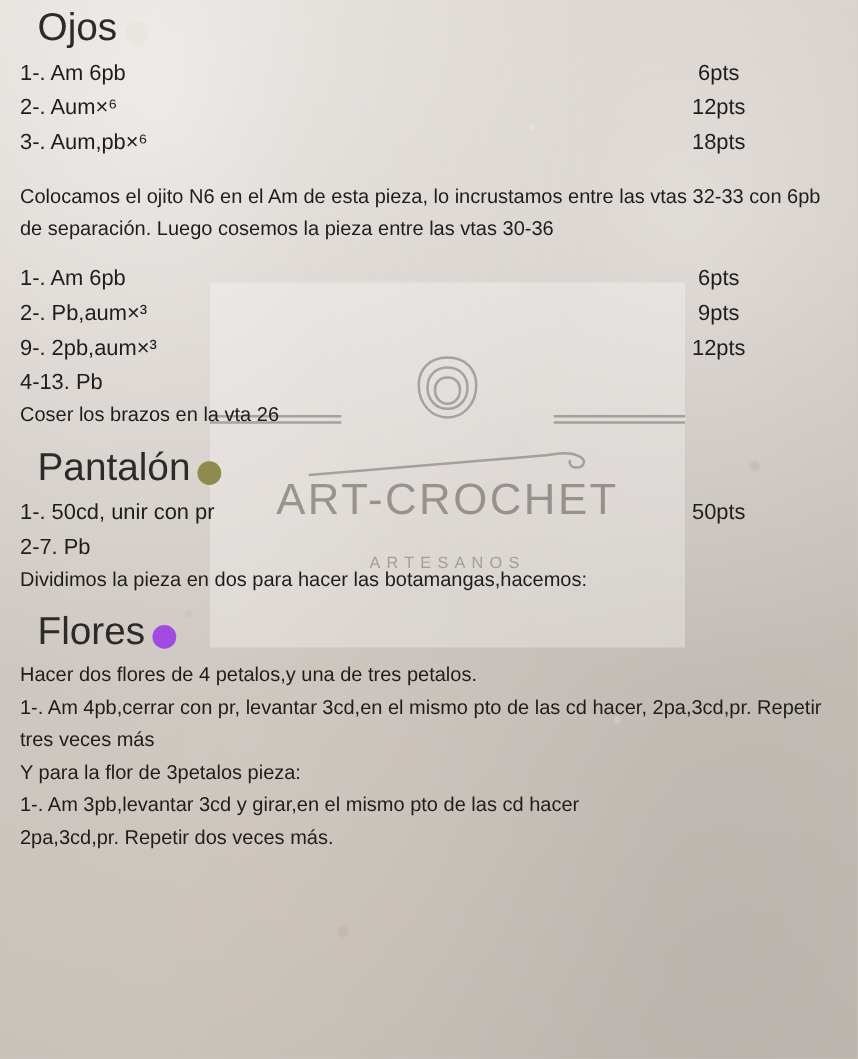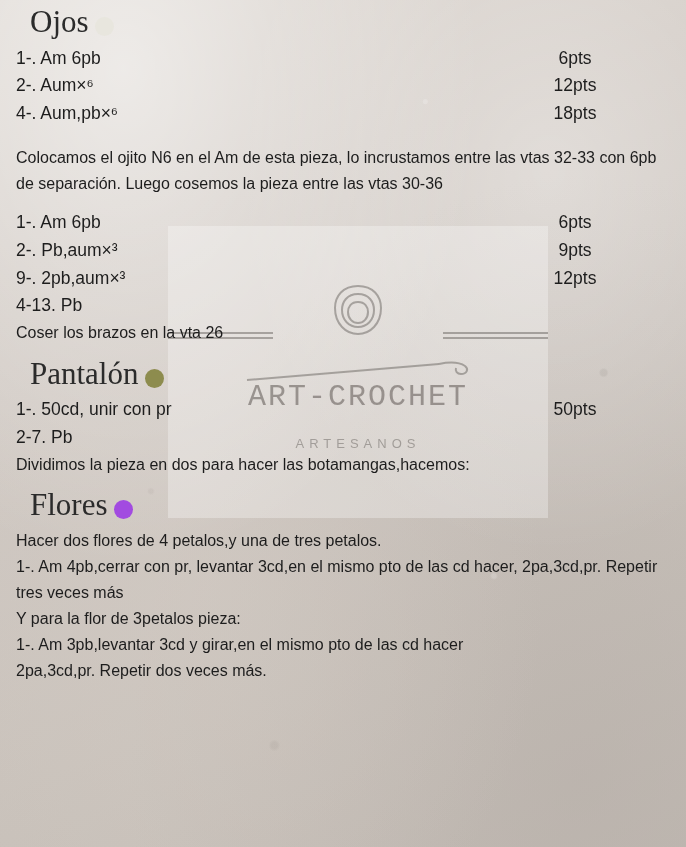--- a/index.html
+++ b/index.html
@@ -63,22 +63,22 @@
   .wm-flower { width: 90px; height: 64px; }
   .wm-bars {
     position: absolute;
     top: 104px;
     left: 0;
     width: 380px;
     height: 10px;
   }
   .wm-hook { margin-top: 14px; width: 230px; height: 30px; }
   .wm-title {
-    font-family: Liberation Mono, monospace;
-    font-size: 30px;
+    font-family: Liberation Sans, sans-serif;
+    font-size: 35px;
     letter-spacing: 2px;
     color: rgba(92,86,82,0.55);
     margin-top: -6px;
   }
   .wm-sub {
     font-family: "Liberation Sans", sans-serif;
     font-size: 13px;
     letter-spacing: 5px;
     color: rgba(92,86,82,0.45);
     margin-top: 22px;
@@ -91,21 +91,21 @@
     padding: 0 16px;
     box-sizing: border-box;
   }
   .section-head {
     display: flex;
     align-items: center;
     gap: 6px;
     margin: 0 0 6px 14px;
   }
   .section-title {
-    font-family: Liberation Serif, serif;
+    font-family: Liberation Sans, sans-serif;
     font-size: 31px;
     color: #2b2b2b;
     line-height: 1.05;
   }
   .dot {
     width: 19px;
     height: 19px;
     border-radius: 50%;
     display: inline-block;
     margin-top: 8px;
@@ -178,21 +178,21 @@
     <div class="row-wrap">
       <div class="row">
         <span class="left">1-. Am 6pb</span>
         <span class="right">6pts</span>
       </div>
       <div class="row">
         <span class="left">2-. Aum×⁶</span>
         <span class="right">12pts</span>
       </div>
       <div class="row">
-        <span class="left">4-. Aum,pb×⁶</span>
+        <span class="left">3-. Aum,pb×⁶</span>
         <span class="right">18pts</span>
       </div>
     </div>
     <div class="gap-md"></div>
     <div class="para">Colocamos el ojito N6 en el Am de esta pieza, lo incrustamos entre las vtas 32-33 con 6pb de separación. Luego cosemos la pieza entre las vtas 30-36</div>
     <div class="gap-sm"></div>
 
     <div class="row-wrap">
       <div class="row">
         <span class="left">1-. Am 6pb</span>

